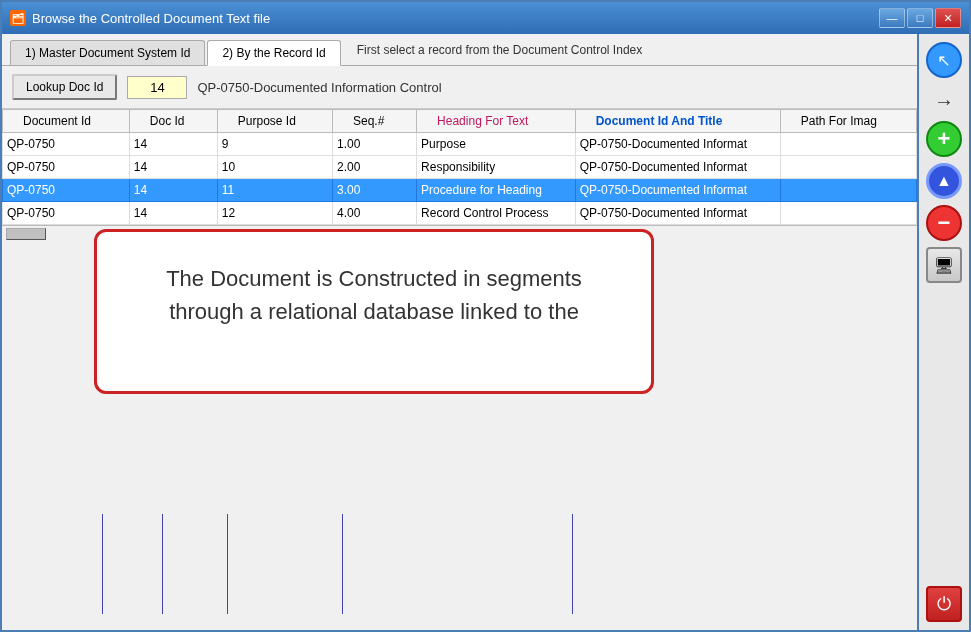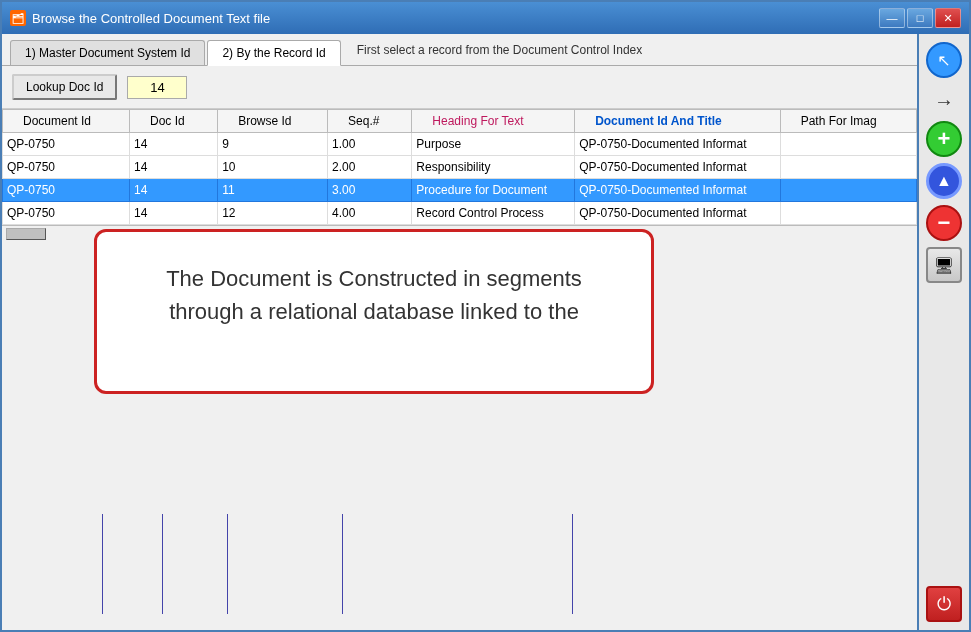--- a/index.html
+++ b/index.html
@@ -307,29 +307,30 @@
         </div>
         <div class="tab active">
           <span>2) By the Record Id</span>
         </div>
         <span class="tab-hint">First select a record from the Document Control Index</span>
       </div>
 
       <div class="toolbar">
         <button class="lookup-btn">Lookup Doc Id</button>
         <input class="doc-id-input" type="text" value="14" style="">
+        <span class="doc-title">QP-0750-Documented Information Control</span>
       </div>
 
       <div class="table-wrapper">
         <table>
           <thead>
             <tr>
               <th>Document Id</th>
               <th>Doc Id</th>
-              <th>Browse Id</th>
+              <th>Purpose Id</th>
               <th>Seq.#</th>
               <th class="orange">Heading For Text</th>
               <th class="blue">Document Id And Title</th>
               <th>Path For Imag</th>
             </tr>
           </thead>
           <tbody id="table-body">
           <tr>
                 <td>QP-0750</td>
                 <td>14</td>
@@ -346,21 +347,21 @@
                 <td>2.00</td>
                 <td>Responsibility</td>
                 <td>QP-0750-Documented Informat</td>
                 <td></td>
               </tr>
               <tr class="selected">
                 <td>QP-0750</td>
                 <td>14</td>
                 <td>11</td>
                 <td>3.00</td>
-                <td>Procedure for Document</td>
+                <td>Procedure for Heading</td>
                 <td>QP-0750-Documented Informat</td>
                 <td></td>
               </tr>
               <tr>
                 <td>QP-0750</td>
                 <td>14</td>
                 <td>12</td>
                 <td>4.00</td>
                 <td>Record Control Process</td>
                 <td>QP-0750-Documented Informat</td>

